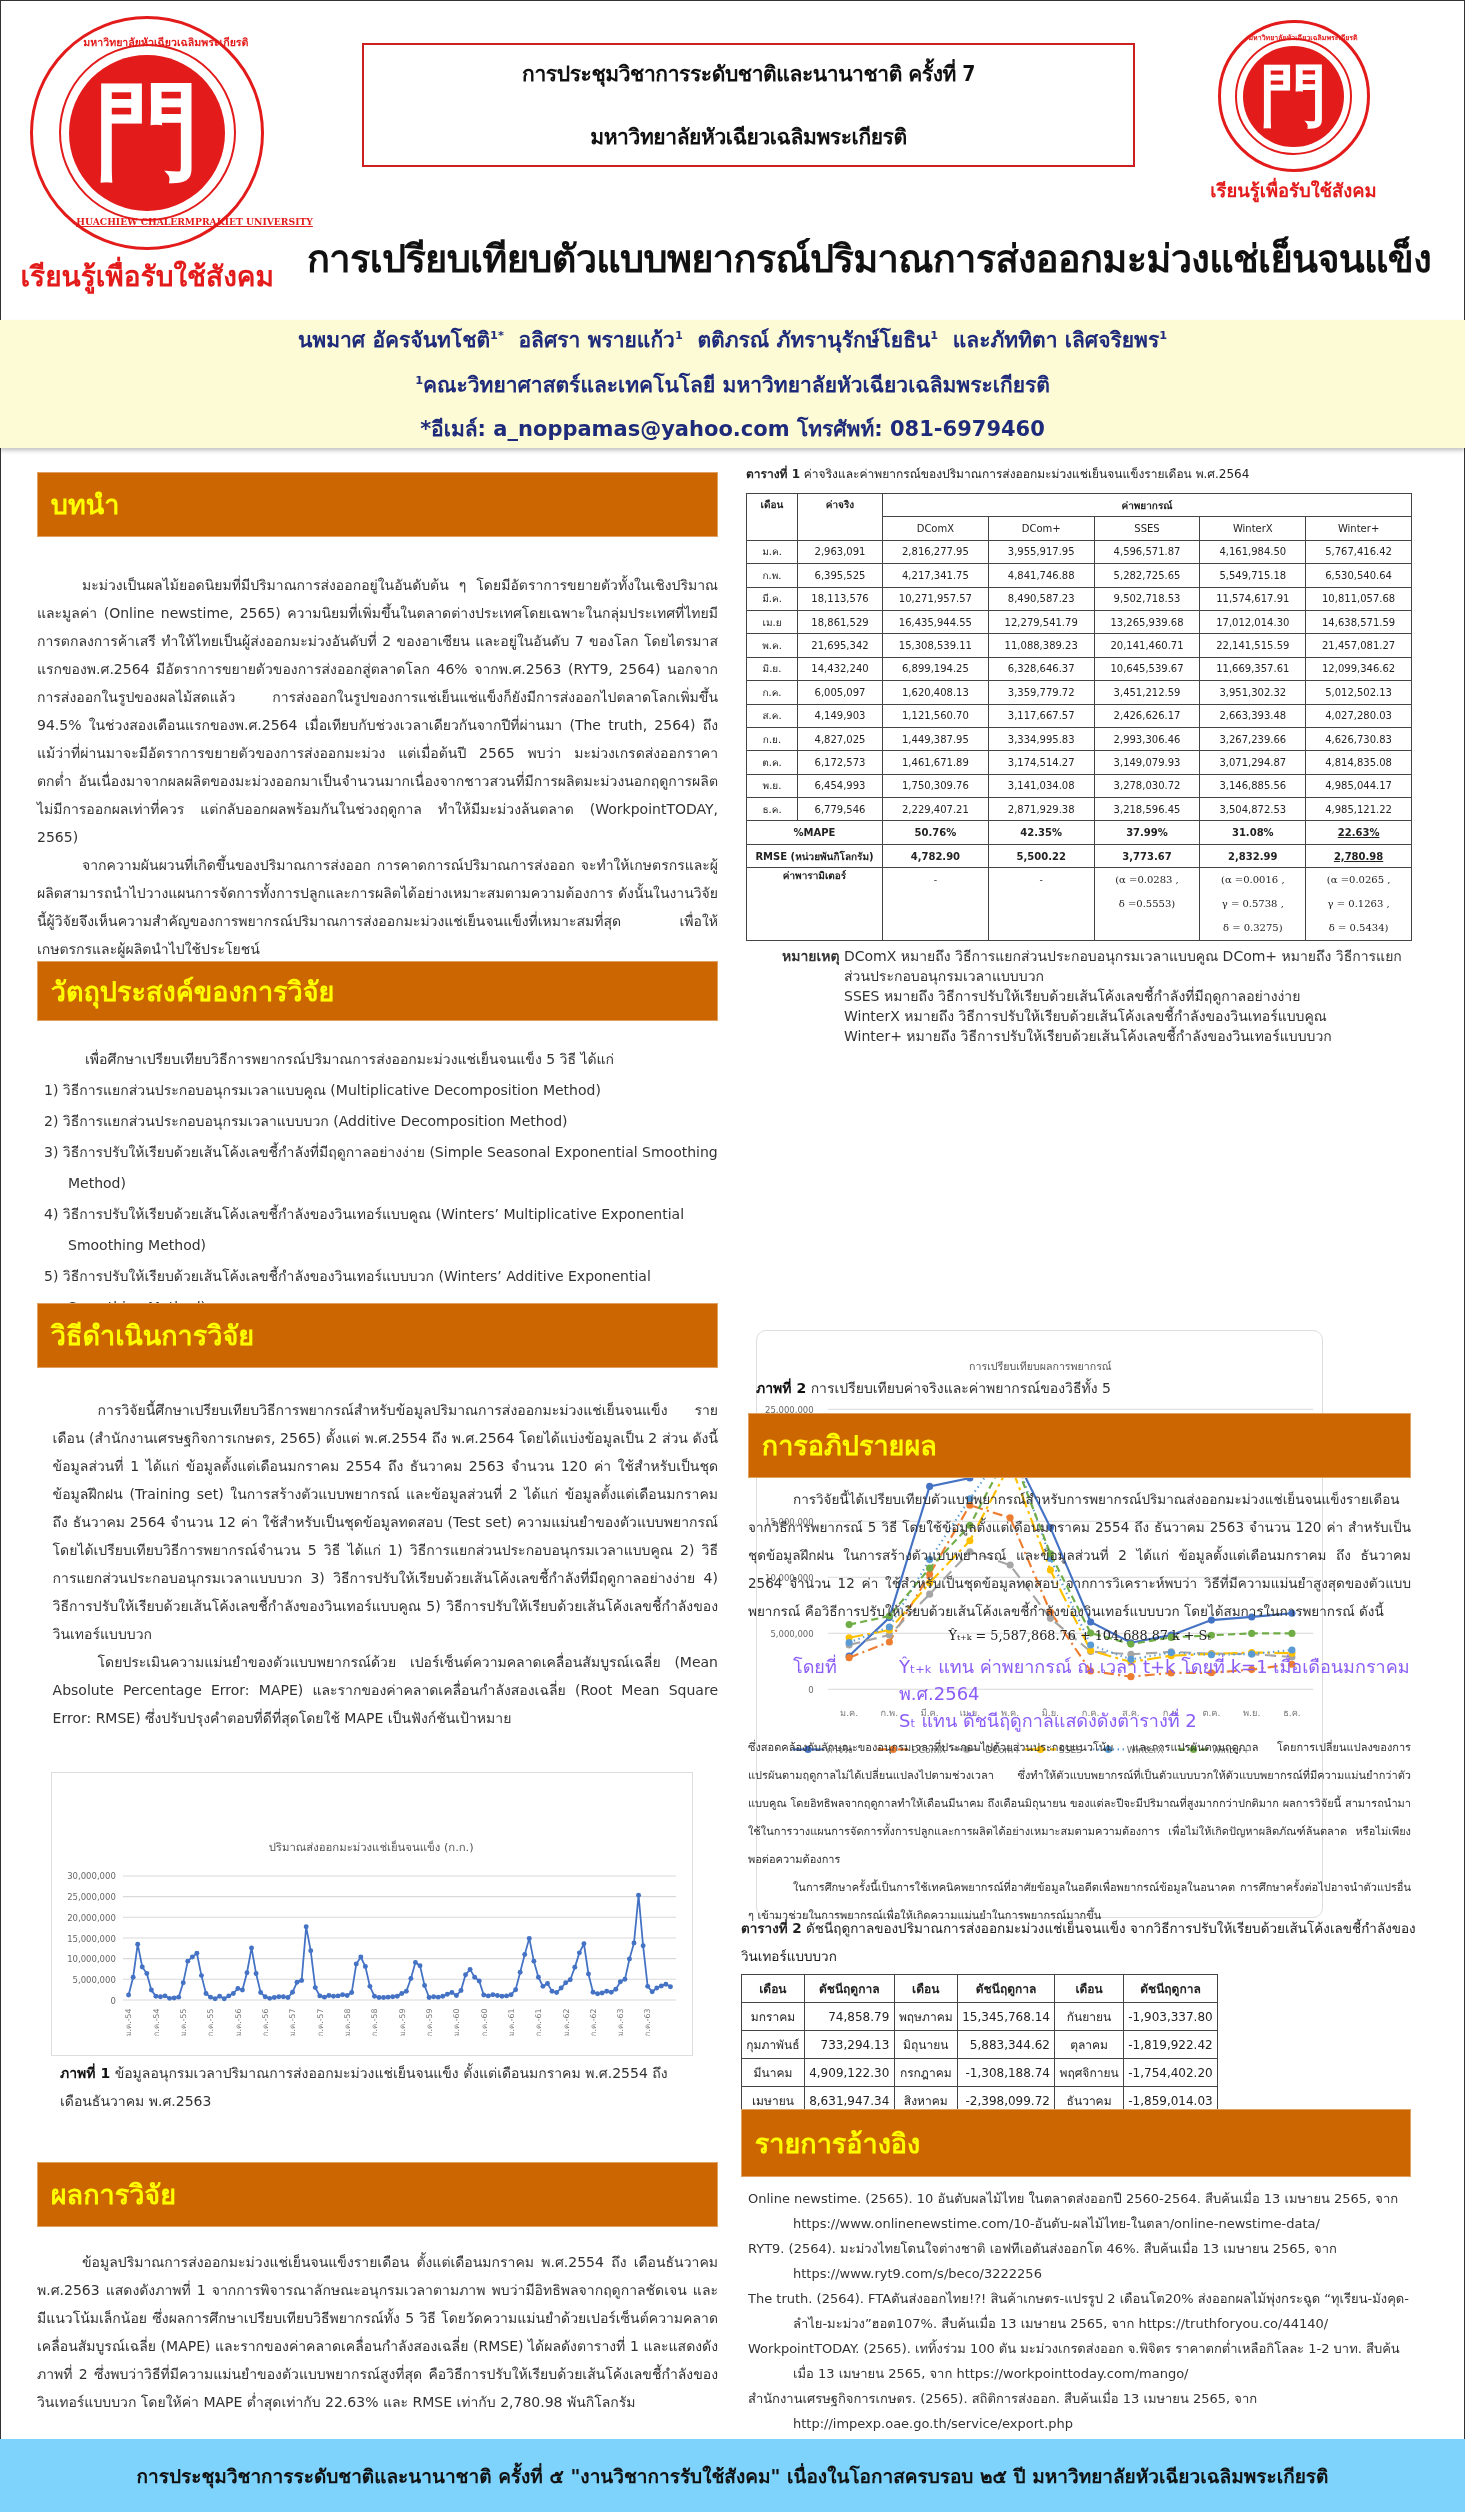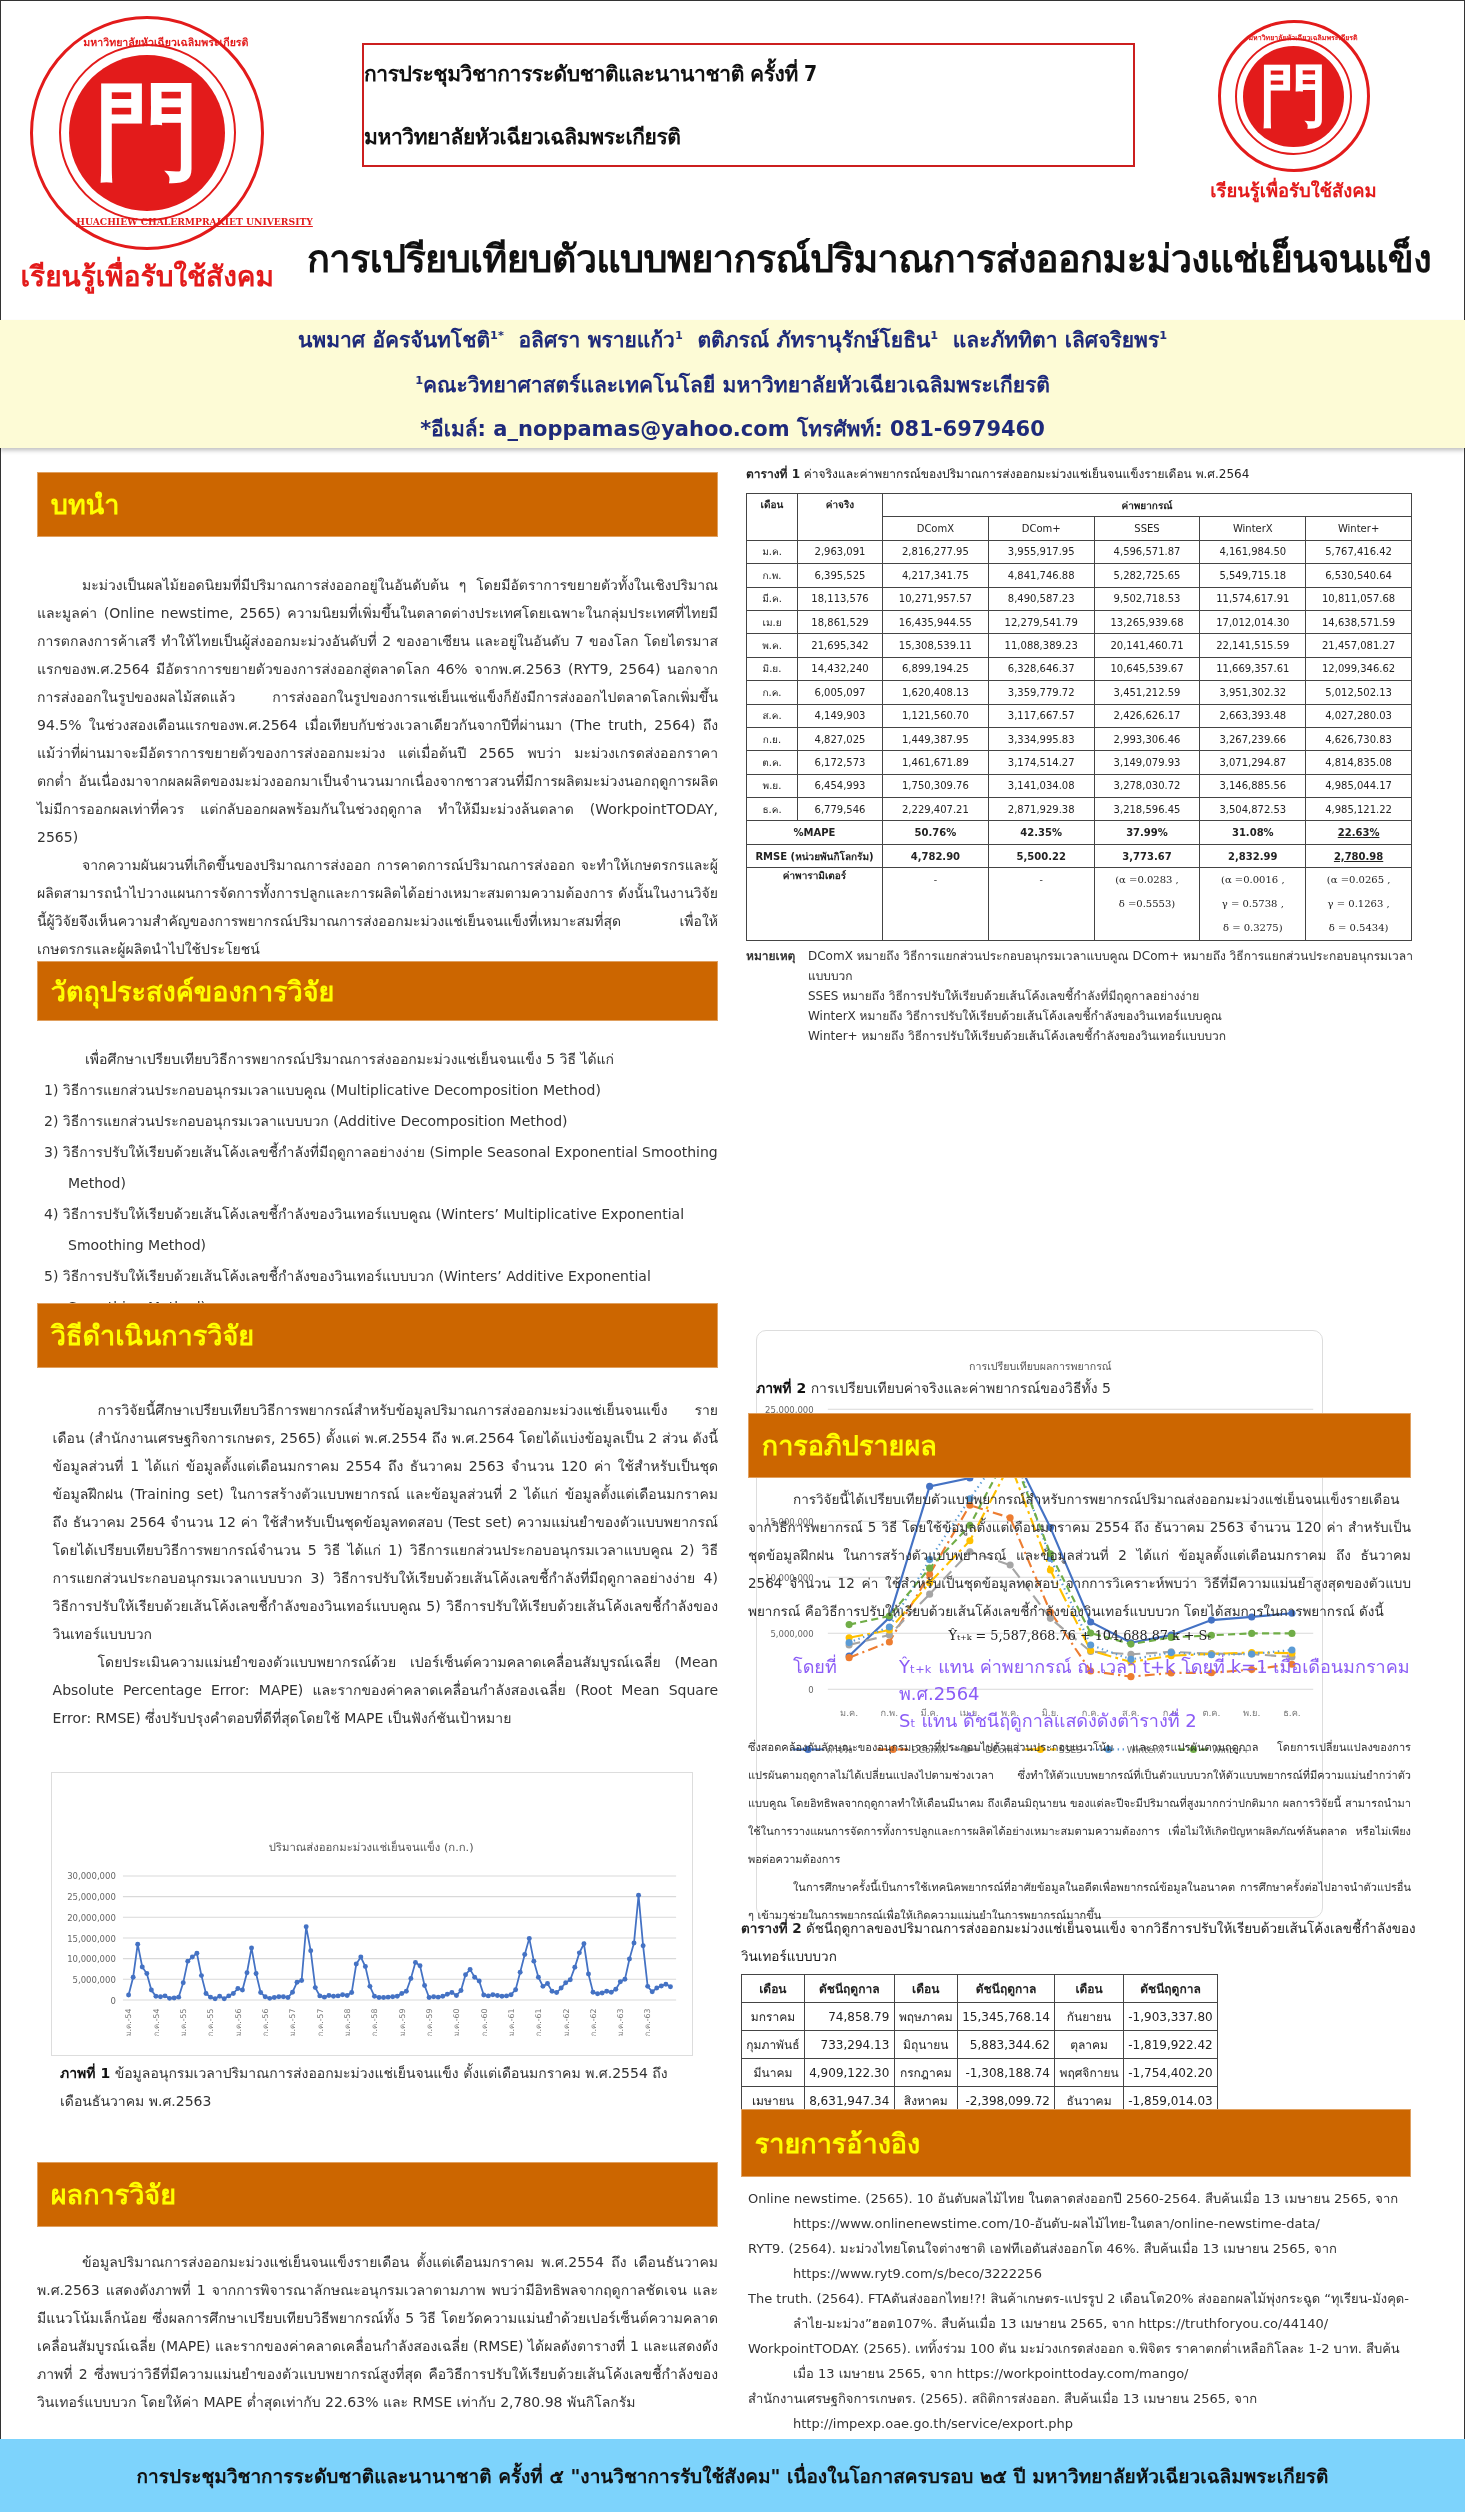--- a/index.html
+++ b/index.html
@@ -11,21 +11,21 @@
   .logo { position: absolute; display: flex; flex-direction: column; align-items: center; }
   .logo-left { left: 12.8px; top: 15.6px; width: 269px; }
   .logo-right { left: 1205px; top: 20px; width: 177px; }
   .seal { border-radius: 50%; border: 3.5px solid #e31b1b; position: relative; display: flex; align-items: center; justify-content: center; background: #fff; }
   .seal .ring2 { border-radius: 50%; border: 2.8px solid #e31b1b; display: flex; align-items: center; justify-content: center; }
   .seal .core { border-radius: 50%; background: #e31b1b; display: flex; align-items: center; justify-content: center; }
   .seal .glyph { color: #fff; font-family: "DejaVu Serif", serif; font-weight: bold; }
   .seal .arc-text { position: absolute; color: #e31b1b; font-family: "DejaVu Serif", serif; font-weight: bold; white-space: nowrap; }
   .logo-motto { color: #e31b1b; font-weight: bold; font-family: "DejaVu Sans", sans-serif; margin-top: 4.3px; white-space: nowrap; }
 
-  .conf-box { position: absolute; left: 362px; top: 43px; width: 773px; height: 124px; border: 2.1px solid #cc1f1f; display: flex; flex-direction: column; justify-content: center; gap: 30px; }
+  .conf-box { position: absolute; left: 362px; top: 43px; width: 773px; height: 124px; border: 2.1px solid #cc1f1f; display: flex; flex-direction: column; align-items: center; justify-content: center; gap: 30px; }
   .conf-box span { font-size: 21px; font-weight: bold; color: #111; font-family: "DejaVu Sans Condensed", "DejaVu Sans", sans-serif; letter-spacing: -0.4px; }
 
   .main-title { position: absolute; left: 284px; top: 228px; width: 1170px; text-align: center; font-size: 38px; font-weight: bold; color: #111; letter-spacing: -0.7px; }
 
   .author-band { position: absolute; left: 0; top: 320px; width: 1465px; height: 128px; background: #fdfbd6; box-shadow: 0 2.8px 4.3px rgba(0,0,0,0.25); display: flex; flex-direction: column; align-items: center; justify-content: center; gap: 11.3px; }
   .author-band span { color: #1e2a7a; font-weight: bold; font-size: 21px; }
   .author-band sup { font-size: 11.3px; }
 
   
   .col { position: absolute; }
@@ -48,21 +48,21 @@
   .t1 { width: 666px; font-size: 10px; color: #222; }
   .t1 td, .t1 th { border: 1.4px solid #444; text-align: center; height: 23.4px; font-weight: normal; }
   .t1 th { font-weight: bold; }
   .t1 .bold td { font-weight: bold; }
   .t1 .u { text-decoration: underline; }
   .t2 { font-size: 12px; color: #222; }
   .t2 td, .t2 th { border: 1.4px solid #444; text-align: center; height: 28px; padding: 0 4.3px; }
   .t2 th { font-weight: bold; }
   .t2 td.num { text-align: right; }
 
-  .note { font-size: 12px; line-height: 20px; color: #333; }
+  .note { font-size: 14px; line-height: 20px; color: #333; margin-left: 36px; }
 
   .chart-box { border: 1.4px solid #ddd; background: #fff; position: relative; }
   .footer { position: absolute; left: 0; top: 2439px; width: 1465px; height: 74px; background: #7dd3fc; display: flex; align-items: center; justify-content: center; }
   .footer span { font-size: 19px; color: #111; font-weight: bold; }
 
   .refs { font-size: 13px; color: #333; line-height: 25px; }
   .refs p { padding-left: 45px; text-indent: -45px; }
   .refs a { color: #333; }
   .formula { font-family: "DejaVu Serif", serif; font-size: 12.8px; text-align: center; margin: 2.8px 0 10px; }
   .where { font-size: 18px; line-height: 27px; color: #8b5cf6; display: grid; grid-template-columns: 106px 1fr; padding-left: 45px; }

